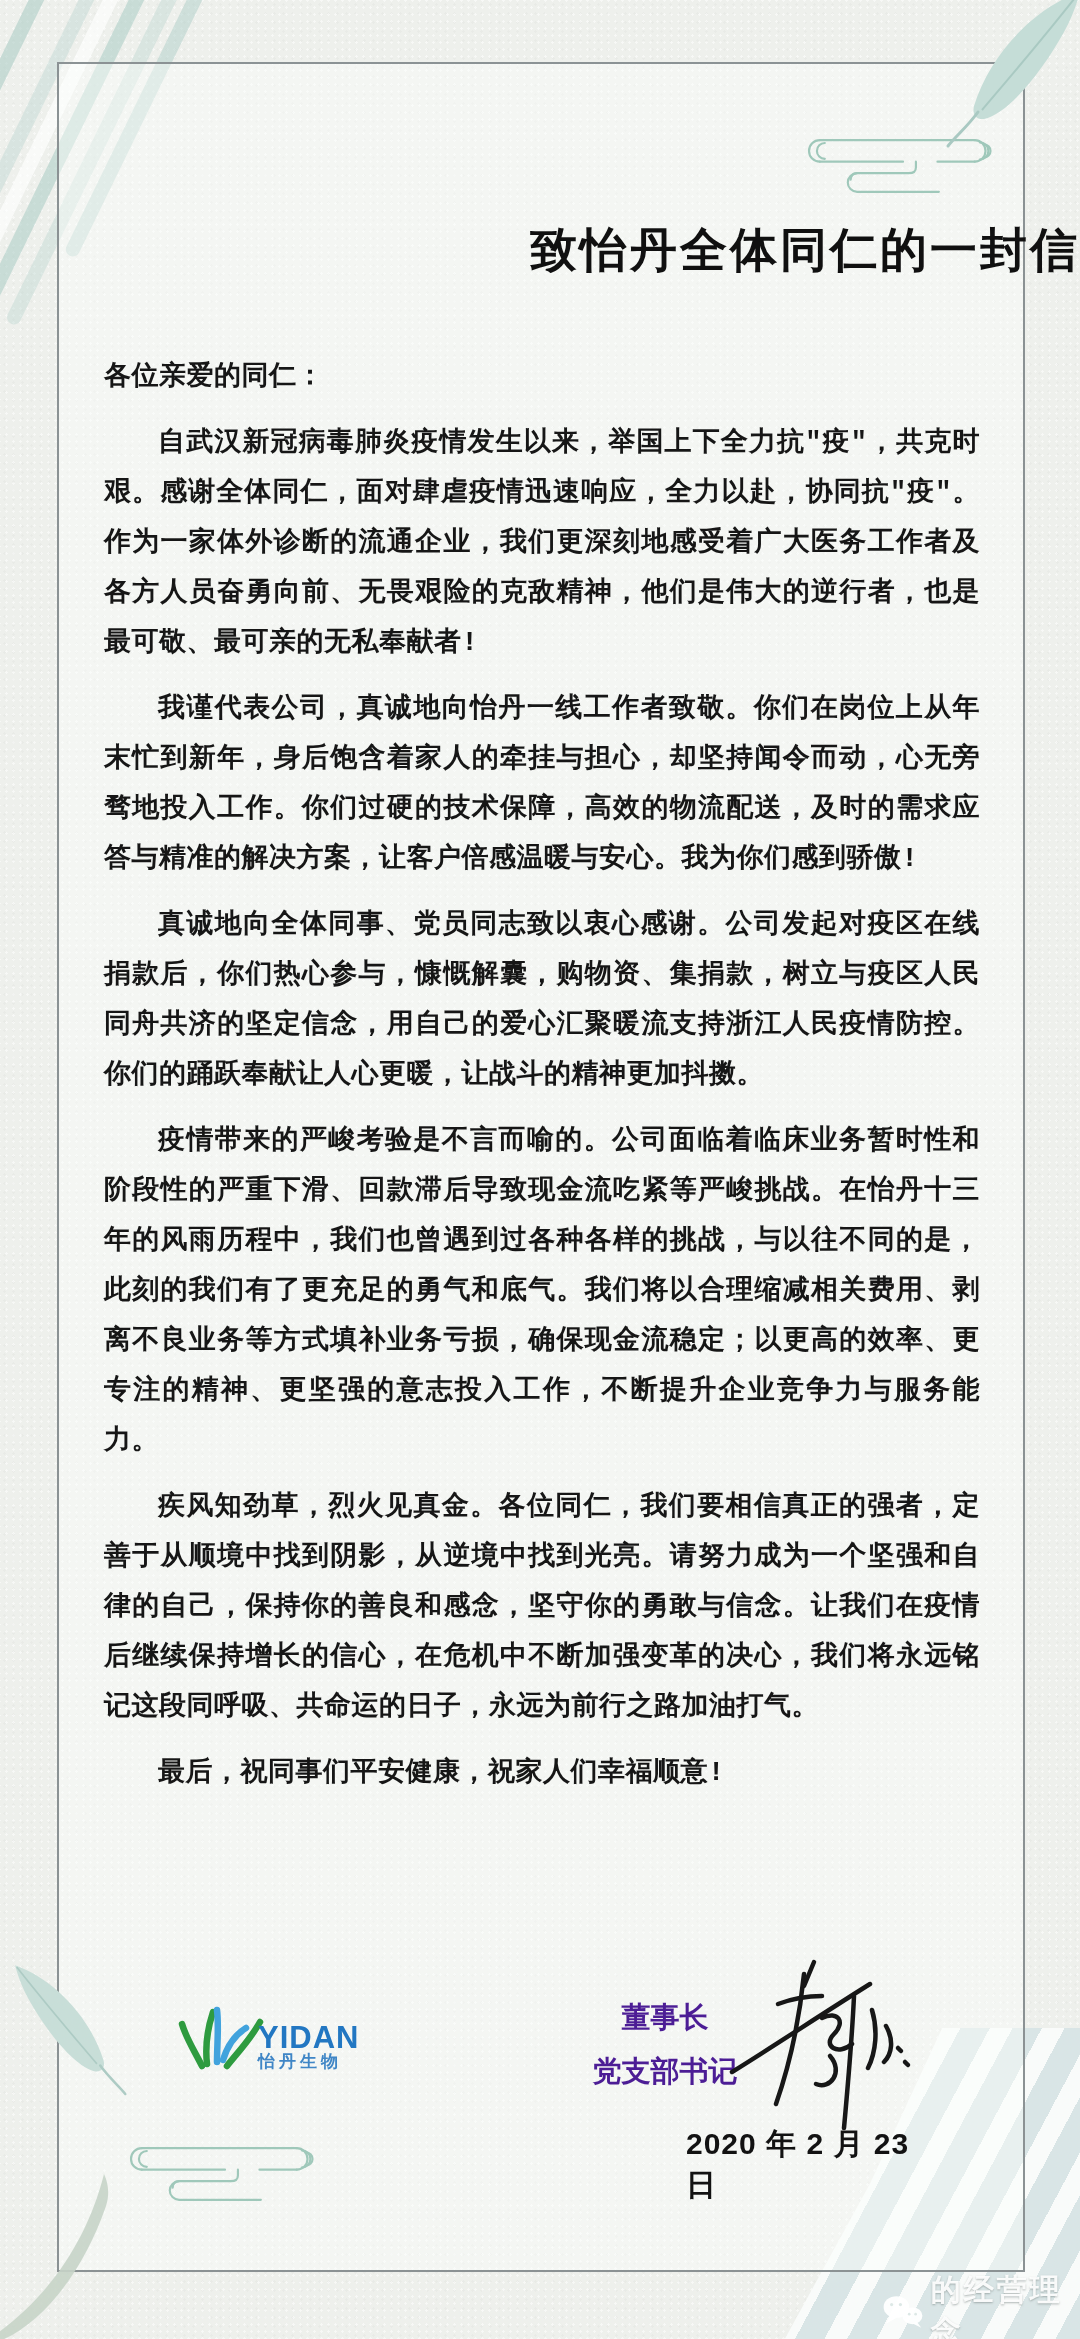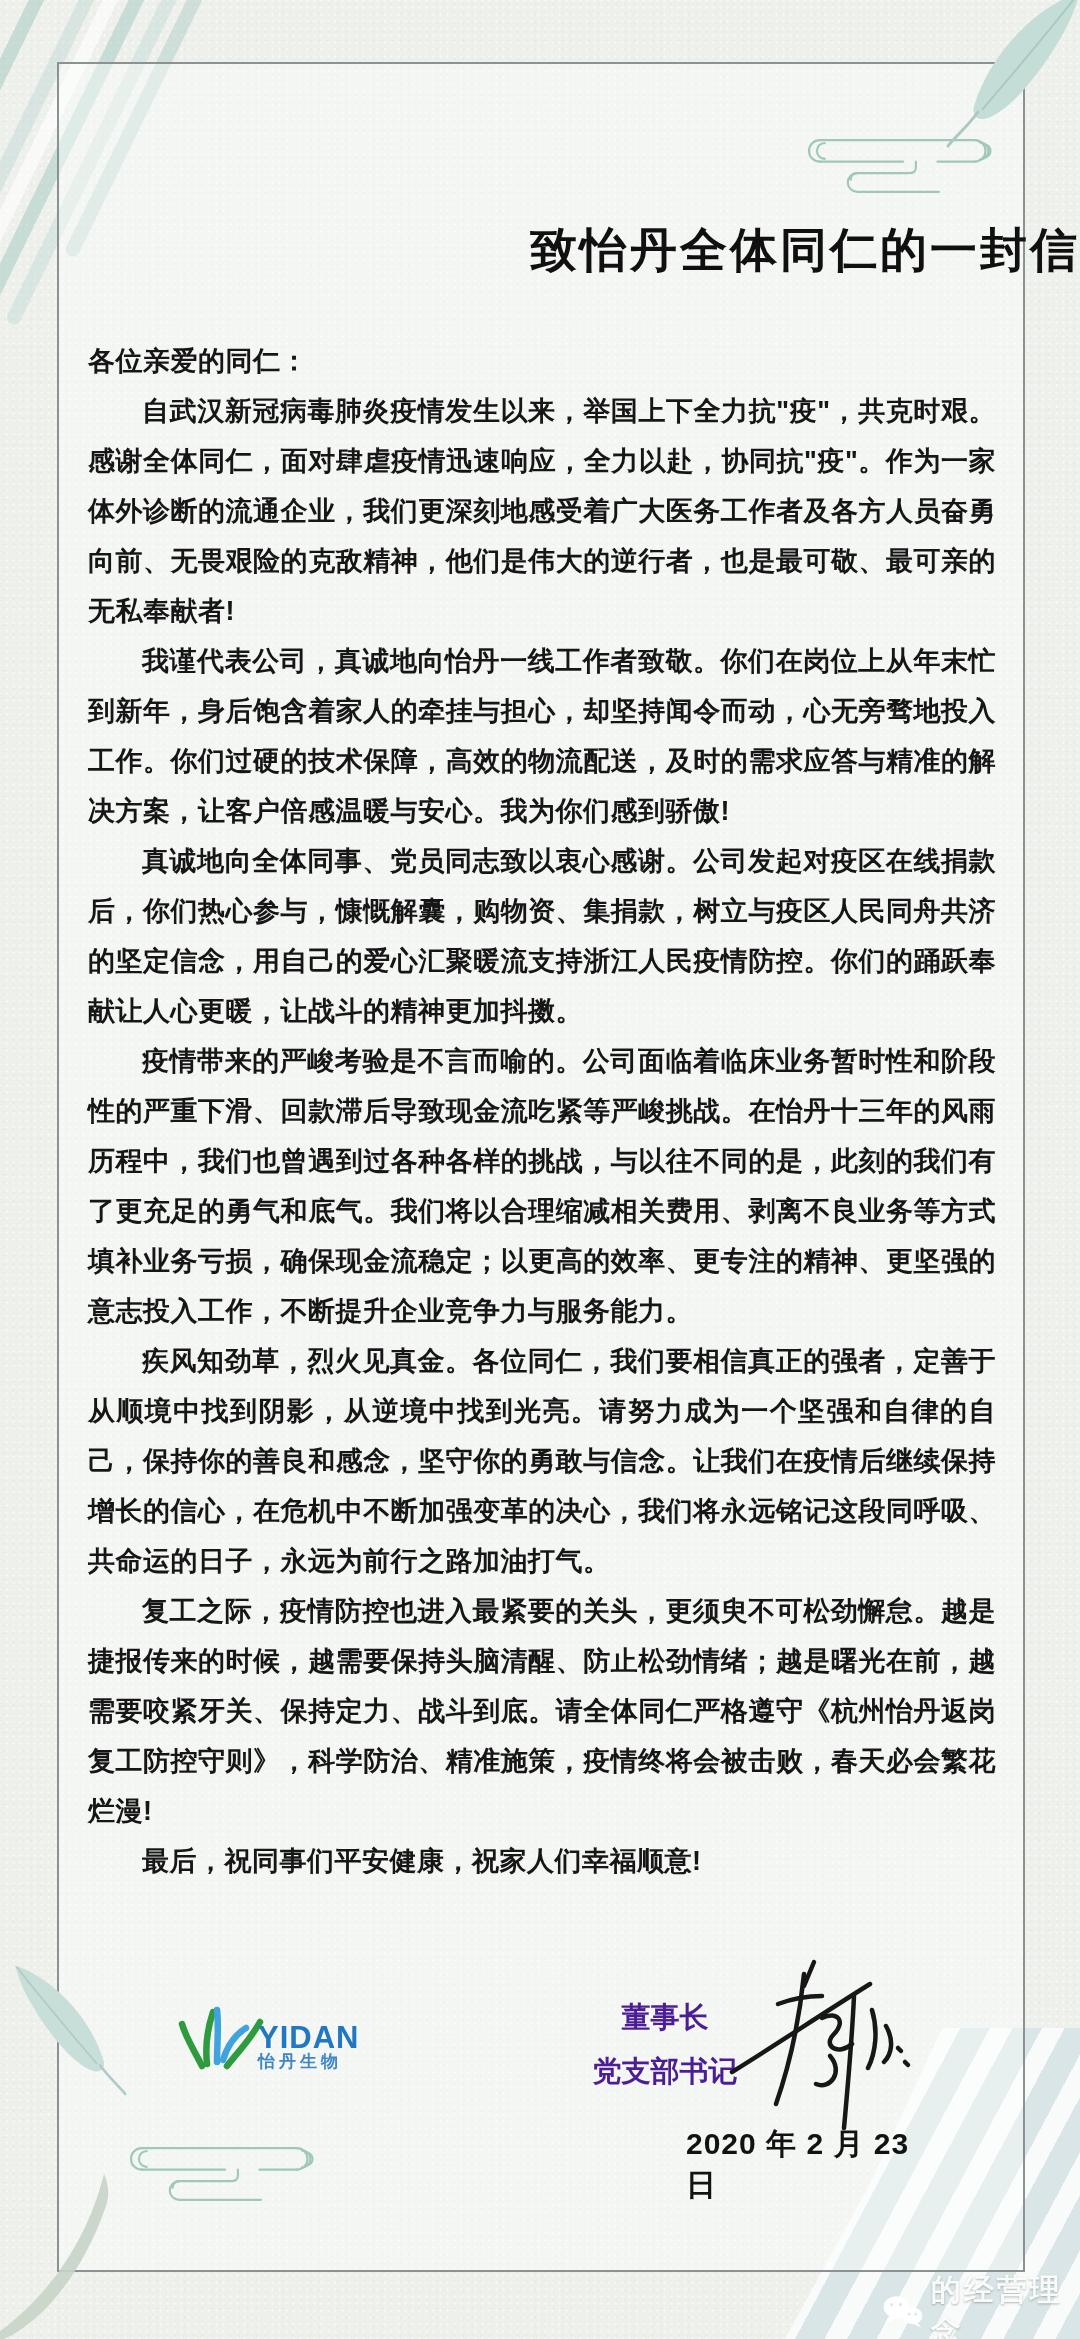--- a/index.html
+++ b/index.html
@@ -39,21 +39,21 @@
   .blade-bl{left:-8px;top:2172px;width:122px;height:172px;}
   .cloud-tr{left:792px;top:133px;width:222px;height:66px;}
   .cloud-bl{left:114px;top:2141px;width:222px;height:66px;}
   
   .title{
     left:0;top:188px;width:1080px;text-align:right;
     font-size:47px;font-weight:700;letter-spacing:3px;color:#101010;
   }
   .content{left:88px;top:336px;width:908px;font-size:27px;line-height:50px;
     font-weight:600;text-align:justify;letter-spacing:0.5px;color:#161616;}
-  .content p{margin:0;}
+  .content p{margin:16px;font-family:Liberation Mono, monospace;}
   .content p.indent{text-indent:2em;}
   
   .org-logo{left:178px;top:2000px;display:flex;align-items:flex-end;}
   .logo-text{margin-left:-6px;display:flex;flex-direction:column;line-height:1;}
   .logo-latin{font-size:31px;font-weight:700;color:#2277c2;letter-spacing:1px;}
   .logo-cn{font-size:17px;font-weight:700;color:#3f86c6;letter-spacing:4px;margin-top:0;}
   .sig-titles{left:560px;top:1990px;width:210px;text-align:center;
     font-size:29px;font-weight:700;line-height:54px;color:#4c1d95;}
   .sig-script{left:724px;top:1952px;width:195px;height:185px;}
   .sig-date{left:686px;top:2096px;width:260px;font-size:30px;font-weight:600;
@@ -125,21 +125,20 @@
 
 <h1 class="abs title">致怡丹全体同仁的一封信</h1>
 
 <div class="abs content">
   <p>各位亲爱的同仁：</p>
   <p class="indent">自武汉新冠病毒肺炎疫情发生以来，举国上下全力抗"疫"，共克时艰。感谢全体同仁，面对肆虐疫情迅速响应，全力以赴，协同抗"疫"。作为一家体外诊断的流通企业，我们更深刻地感受着广大医务工作者及各方人员奋勇向前、无畏艰险的克敌精神，他们是伟大的逆行者，也是最可敬、最可亲的无私奉献者!</p>
   <p class="indent">我谨代表公司，真诚地向怡丹一线工作者致敬。你们在岗位上从年末忙到新年，身后饱含着家人的牵挂与担心，却坚持闻令而动，心无旁骛地投入工作。你们过硬的技术保障，高效的物流配送，及时的需求应答与精准的解决方案，让客户倍感温暖与安心。我为你们感到骄傲!</p>
   <p class="indent">真诚地向全体同事、党员同志致以衷心感谢。公司发起对疫区在线捐款后，你们热心参与，慷慨解囊，购物资、集捐款，树立与疫区人民同舟共济的坚定信念，用自己的爱心汇聚暖流支持浙江人民疫情防控。你们的踊跃奉献让人心更暖，让战斗的精神更加抖擞。</p>
   <p class="indent">疫情带来的严峻考验是不言而喻的。公司面临着临床业务暂时性和阶段性的严重下滑、回款滞后导致现金流吃紧等严峻挑战。在怡丹十三年的风雨历程中，我们也曾遇到过各种各样的挑战，与以往不同的是，此刻的我们有了更充足的勇气和底气。我们将以合理缩减相关费用、剥离不良业务等方式填补业务亏损，确保现金流稳定；以更高的效率、更专注的精神、更坚强的意志投入工作，不断提升企业竞争力与服务能力。</p>
   <p class="indent">疾风知劲草，烈火见真金。各位同仁，我们要相信真正的强者，定善于从顺境中找到阴影，从逆境中找到光亮。请努力成为一个坚强和自律的自己，保持你的善良和感念，坚守你的勇敢与信念。让我们在疫情后继续保持增长的信心，在危机中不断加强变革的决心，我们将永远铭记这段同呼吸、共命运的日子，永远为前行之路加油打气。</p>
-  <p class="indent">复工之际，疫情防控也进入最紧要的关头，更须臾不可松劲懈怠。越是捷报传来的时候，越需要保持头脑清醒、防止松劲情绪；越是曙光在前，越需要咬紧牙关、保持定力、战斗到底。请全体同仁严格遵守《杭州怡丹返岗复工防控守则》，科学防治、精准施策，疫情终将会被击败，春天必会繁花烂漫!</p>
   <p class="indent">最后，祝同事们平安健康，祝家人们幸福顺意!</p>
 </div>
 
 <div class="abs org-logo">
   <svg width="86" height="70" viewBox="0 0 86 70">
     <g fill="none" stroke-width="6.5" stroke-linecap="round">
       <path d="M24,66 C16,50 8,38 4,24" stroke="#2e9b3f"></path>
       <path d="M29,64 C27,46 29,30 35,12" stroke="#2e9b3f"></path>
       <path d="M39,62 C39,44 41,26 39,10" stroke="#41a3dd"></path>
       <path d="M45,60 C50,44 58,34 68,28" stroke="#41a3dd"></path>

